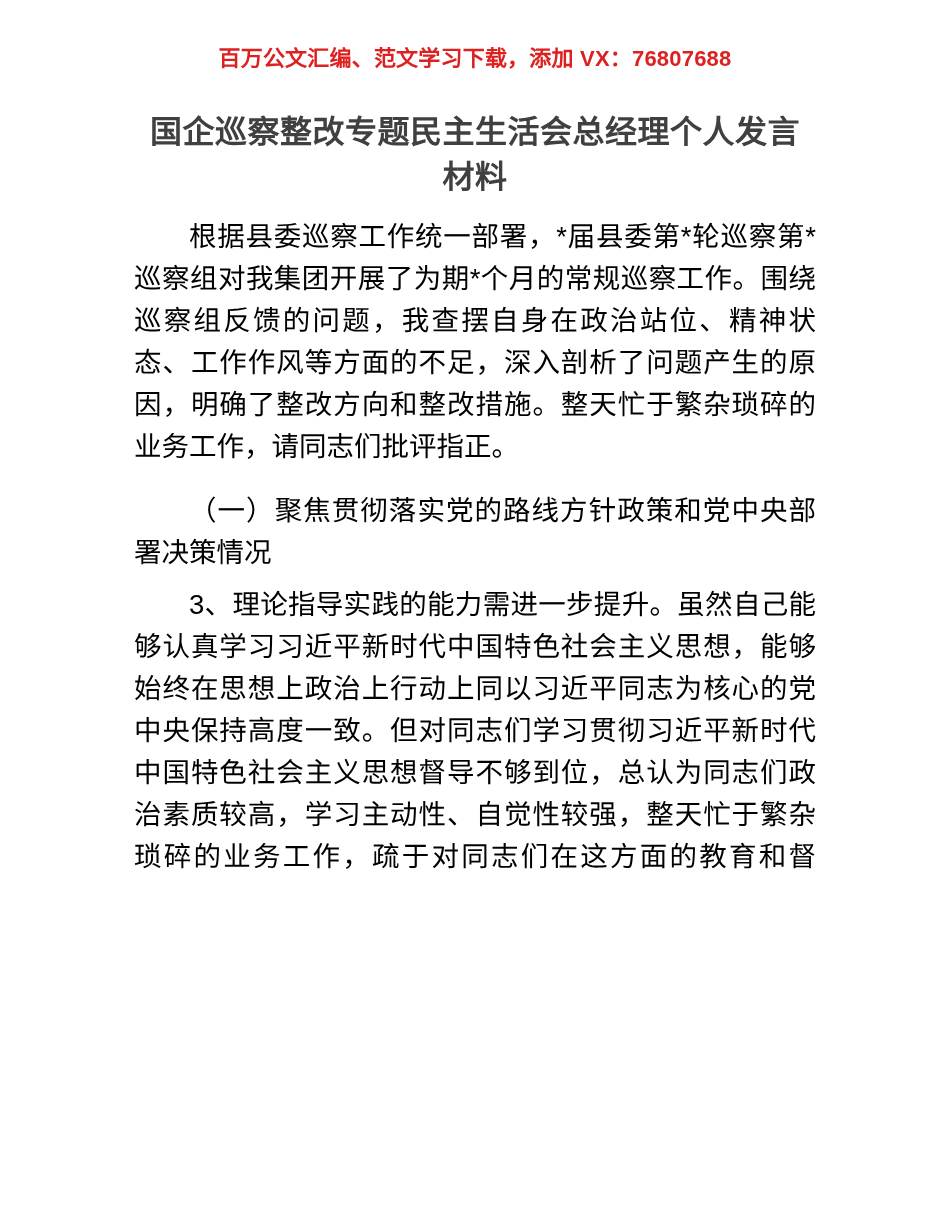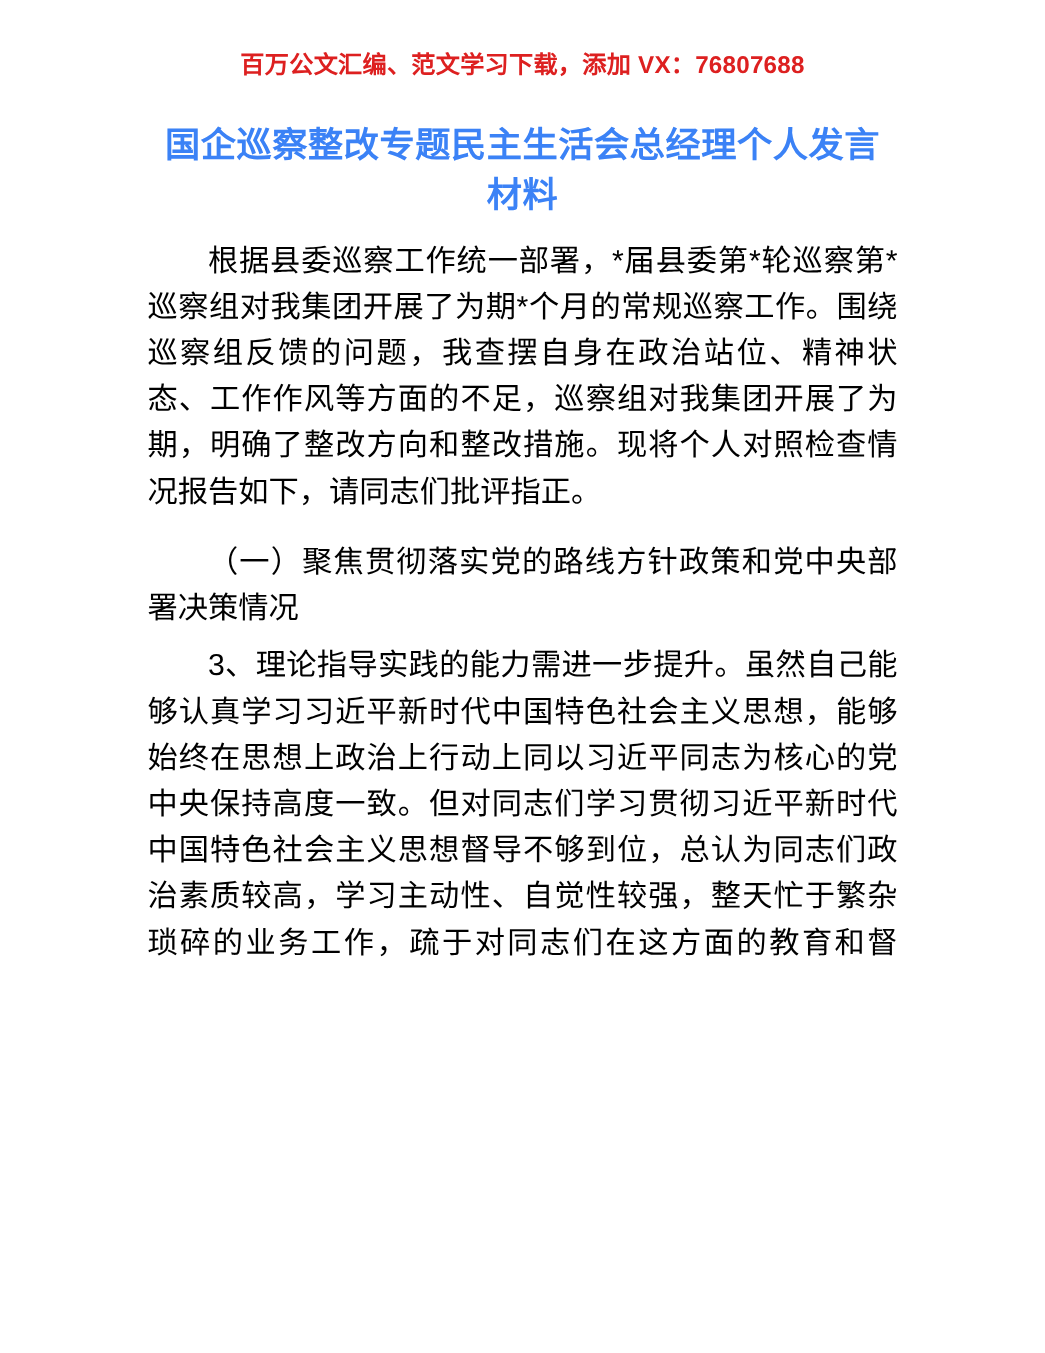--- a/index.html
+++ b/index.html
@@ -42,21 +42,21 @@
     top: 110px;
     left: 134px;
     width: 682px;
   }
 
   .doc-title {
     margin: 0 0 16px 0;
     font-size: 32px;
     line-height: 45px;
     font-weight: 700;
-    color: #3b82f6;
+    color: #404040;
     text-align: center;
     letter-spacing: 0.5px;
   }
 
   .para {
     margin: 0;
     font-size: 27.5px;
     line-height: 42px;
     color: #000000;
     text-align: justify;
@@ -76,21 +76,21 @@
 <body>
 
 <div class="page">
 
   <div class="promo-banner">百万公文汇编、范文学习下载，添加 VX：76807688</div>
 
   <div class="doc-body">
 
     <h1 class="doc-title">国企巡察整改专题民主生活会总经理个人发言材料</h1>
 
-    <p class="para indent">根据县委巡察工作统一部署，*届县委第*轮巡察第*巡察组对我集团开展了为期*个月的常规巡察工作。围绕巡察组反馈的问题，我查摆自身在政治站位、精神状态、工作作风等方面的不足，巡察组对我集团开展了为期，明确了整改方向和整改措施。现将个人对照检查情况报告如下，请同志们批评指正。</p>
+    <p class="para indent">根据县委巡察工作统一部署，*届县委第*轮巡察第*巡察组对我集团开展了为期*个月的常规巡察工作。围绕巡察组反馈的问题，我查摆自身在政治站位、精神状态、工作作风等方面的不足，深入剖析了问题产生的原因，明确了整改方向和整改措施。整天忙于繁杂琐碎的业务工作，请同志们批评指正。</p>
 
     <div class="spacer-md"></div>
 
 
     <div class="spacer-sm"></div>
 
     <p class="para indent">（一）聚焦贯彻落实党的路线方针政策和党中央部署决策情况</p>
 
     <div class="spacer-sm"></div>
 

